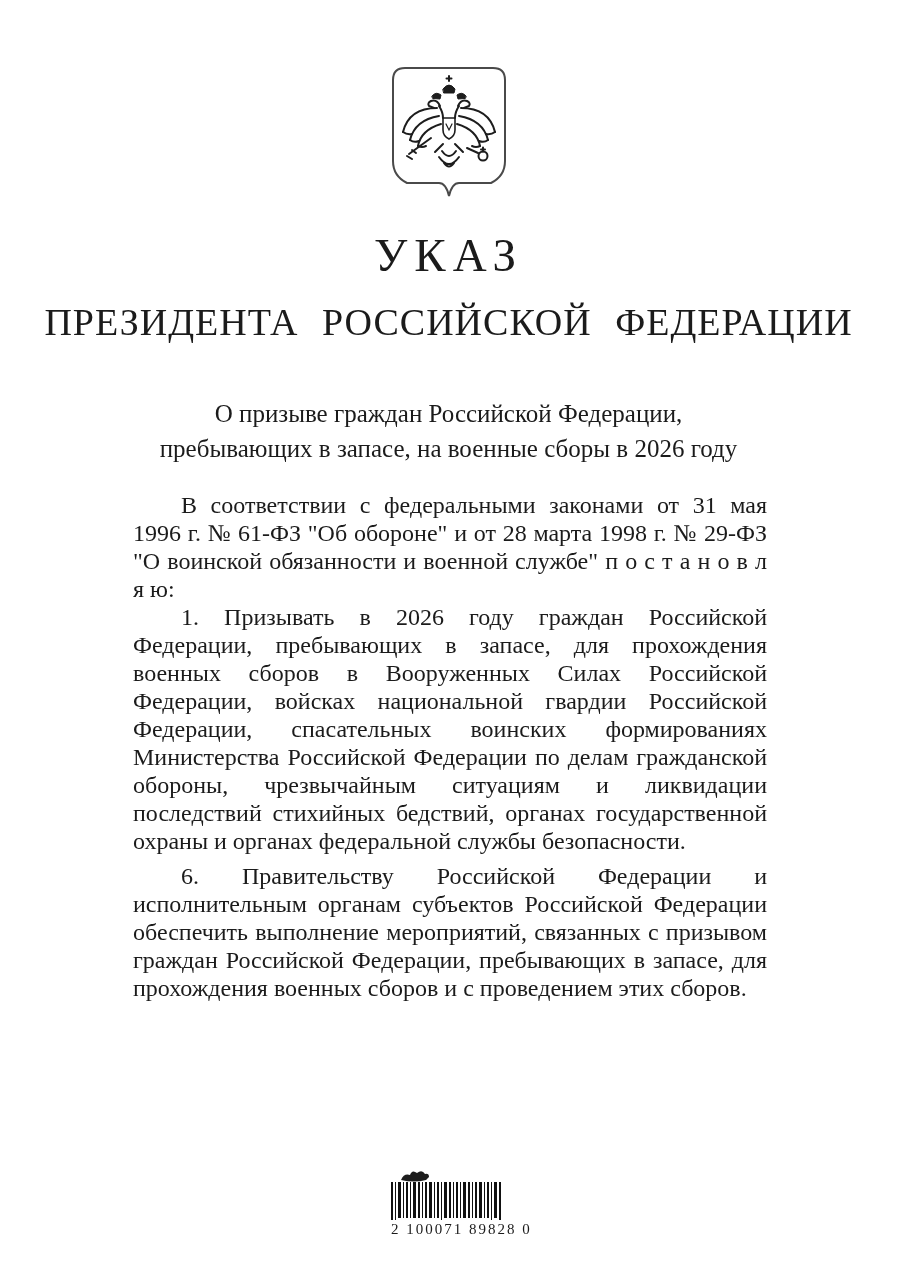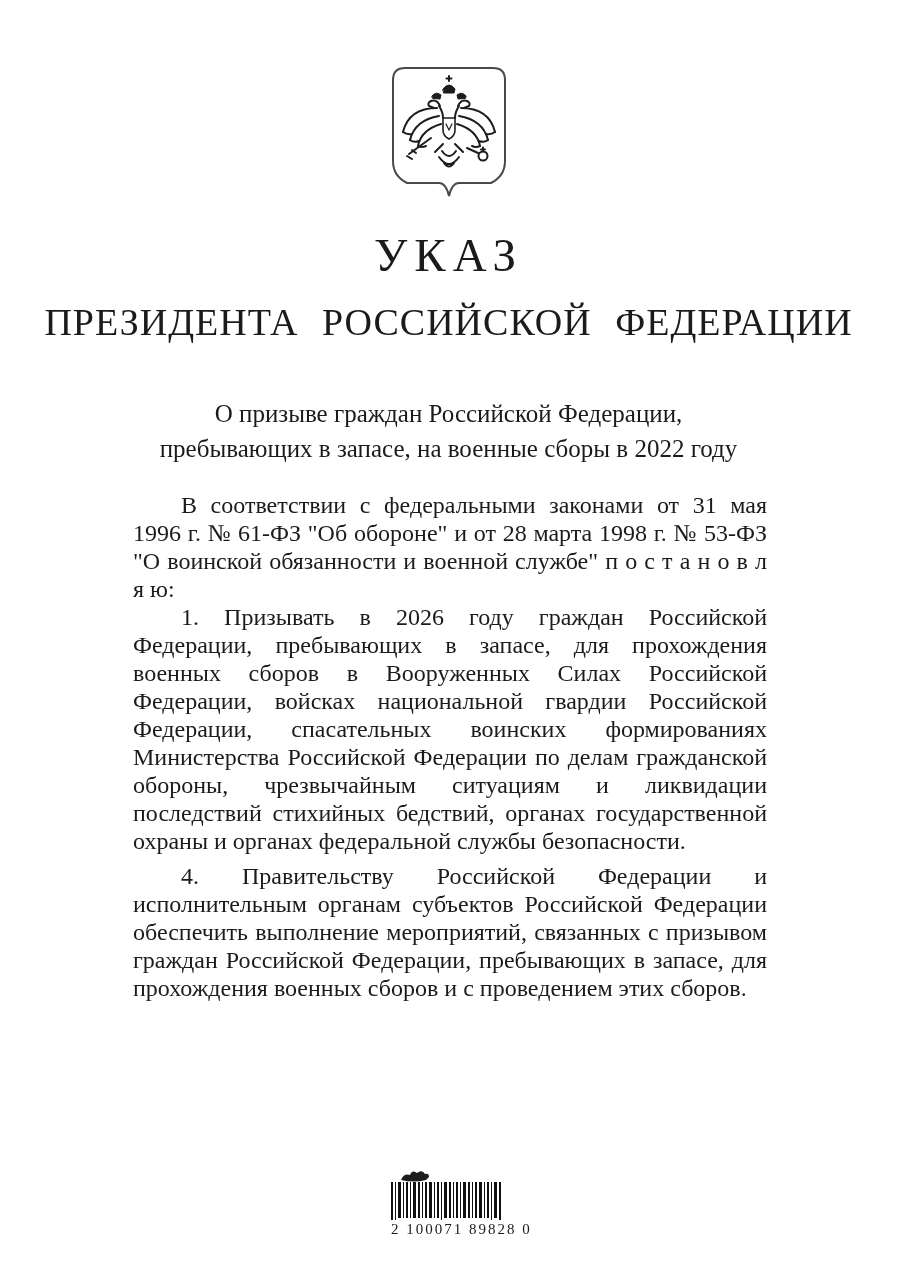--- a/index.html
+++ b/index.html
@@ -117,27 +117,27 @@
       </g>
     </svg>
   </div>
 
   <h1 class="doc-title">УКАЗ</h1>
 
   <h2 class="doc-subtitle">ПРЕЗИДЕНТА РОССИЙСКОЙ ФЕДЕРАЦИИ</h2>
 
   <div class="decree-subject">
     <div>О призыве граждан Российской Федерации,</div>
-    <div>пребывающих в запасе, на военные сборы в 2022 году</div>
+    <div>пребывающих в запасе, на военные сборы в 2026 году</div>
   </div>
 
   <div class="body-text">
-    <p>В соответствии с федеральными законами от 31 мая 1996 г. № 61-ФЗ "Об обороне" и от 28 марта 1998 г. № 53-ФЗ "О воинской обязанности и военной службе" п о с т а н о в л я ю:</p>
+    <p>В соответствии с федеральными законами от 31 мая 1996 г. № 61-ФЗ "Об обороне" и от 28 марта 1998 г. № 29-ФЗ "О воинской обязанности и военной службе" п о с т а н о в л я ю:</p>
     <p>1. Призывать в 2026 году граждан Российской Федерации, пребывающих в запасе, для прохождения военных сборов в Вооруженных Силах Российской Федерации, войсках национальной гвардии Российской Федерации, спасательных воинских формированиях Министерства Российской Федерации по делам гражданской обороны, чрезвычайным ситуациям и ликвидации последствий стихийных бедствий, органах государственной охраны и органах федеральной службы безопасности.</p>
-    <p class="spaced">4. Правительству Российской Федерации и исполнительным органам субъектов Российской Федерации обеспечить выполнение мероприятий, связанных с призывом граждан Российской Федерации, пребывающих в запасе, для прохождения военных сборов и с проведением этих сборов.</p>
+    <p class="spaced">6. Правительству Российской Федерации и исполнительным органам субъектов Российской Федерации обеспечить выполнение мероприятий, связанных с призывом граждан Российской Федерации, пребывающих в запасе, для прохождения военных сборов и с проведением этих сборов.</p>
   </div>
 
   <div class="barcode-block">
     <svg class="mini-mark" viewBox="0 0 34 14" width="34" height="14" xmlns="http://www.w3.org/2000/svg">
       <path d="M4,12 q3,-7 9,-5 q2,-6 7,-2 q5,-4 8,1 q4,-1 4,3 l-3,3 q-12,3 -25,0 z" fill="#1d1d1d"></path>
     </svg>
     <svg class="bars" viewBox="0 0 112 38" width="112" height="38" xmlns="http://www.w3.org/2000/svg">
       <g fill="#111111">
         <rect x="0" y="0" width="2" height="38"></rect>
           <rect x="4" y="0" width="1" height="38"></rect>

